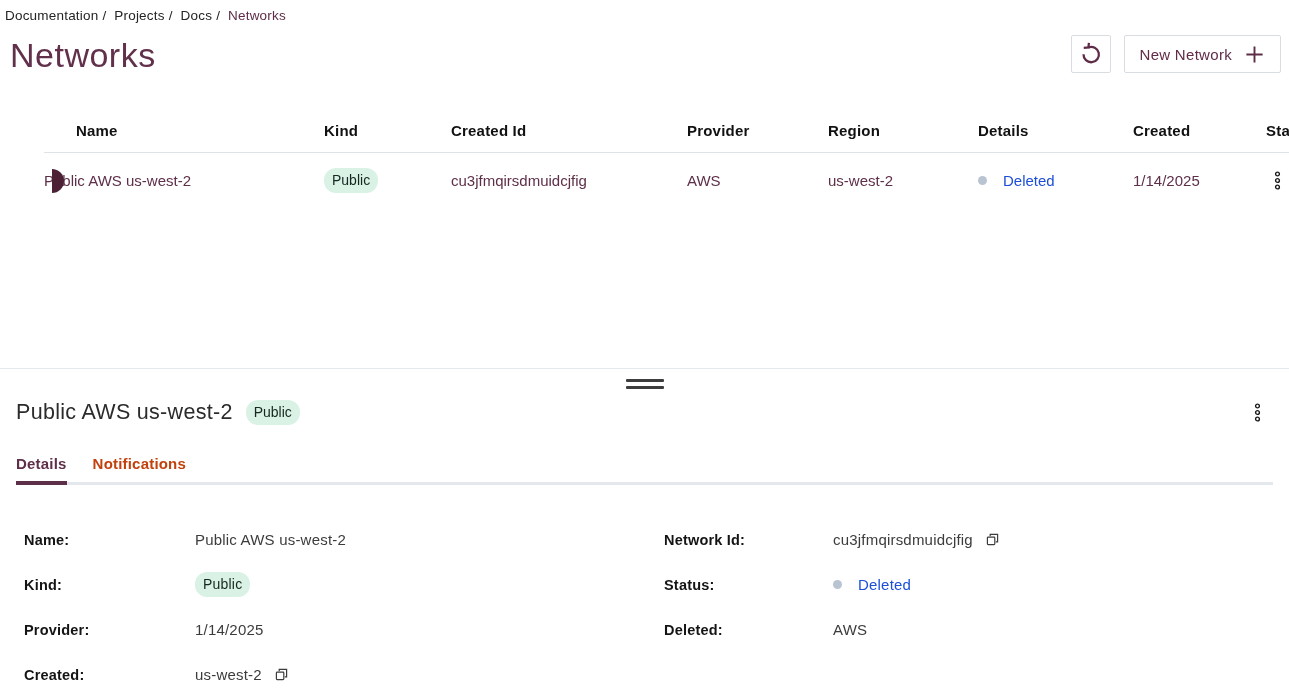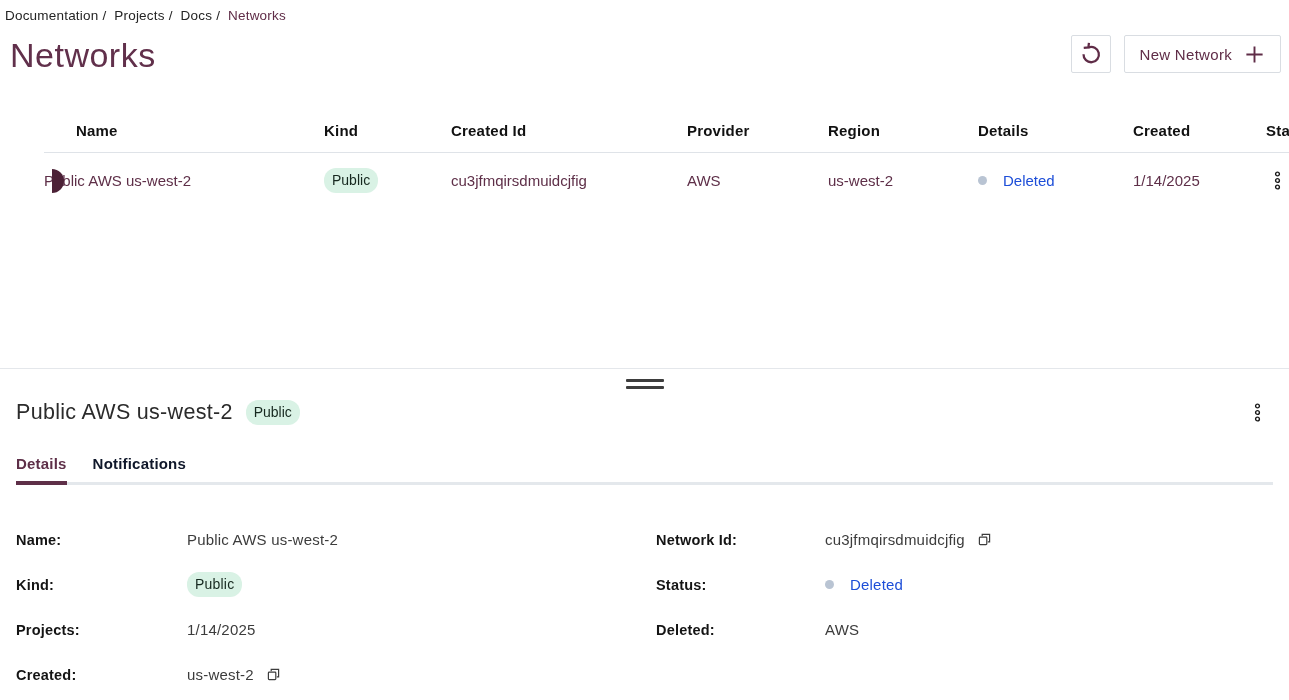--- a/index.html
+++ b/index.html
@@ -49,24 +49,24 @@
   .drag-handle { width:38px; margin:10px auto 0; cursor:row-resize; }
   .drag-handle div { height:3px; background:#3d3d3d; border-radius:1px; }
   .drag-handle div + div { margin-top:4px; }
   .drawer-title-row { display:flex; align-items:center; gap:13px; padding:0 22px 0 16px; margin-top:6px; height:34px; }
   .drawer-title { font-size:21.5px; font-weight:400; color:#2b2b2b; letter-spacing:.3px; }
   .drawer-title-row .kebab-btn { margin-left:auto; }
 
   .tabs { display:flex; gap:26px; padding:0 16px; margin-top:26px; position:relative; }
   .tabs-line { position:absolute; left:16px; right:16px; bottom:0; height:3px; background:#e4e8ec; }
   .tab { font-size:15px; font-weight:700; padding-bottom:13px; cursor:pointer;
-    position:relative; z-index:1; color:#0f172a; letter-spacing:.2px; }
+    position:relative; z-index:1; color:#c2410c; letter-spacing:.2px; }
   .tab.active { color:#5e2f48; box-shadow:inset 0 -4px 0 #5e2f48; }
 
-  .details { display:flex; padding:32px 16px 0; }
+  .details { display:flex; padding:32px 24px 0; }
   .d-col-left { flex:0 0 640px; }
   .d-col-right { flex:1; }
   .d-row { display:flex; align-items:center; height:45px; }
   .d-label { width:171px; flex:0 0 171px; font-weight:700; font-size:14.5px; color:#141414; letter-spacing:.2px; }
   .d-col-right .d-label { width:169px; flex:0 0 169px; }
   .d-value { font-size:15px; color:#3c3c3c; letter-spacing:.2px; display:flex; align-items:center; gap:11px; }
   .copy-btn { background:none; border:none; cursor:pointer; display:flex; padding:2px; }
 
   svg { display:block; }
 </style>
@@ -176,21 +176,21 @@
         <span class="d-label">Name:</span>
         <span class="d-value">Public AWS us-west-2</span>
       </div>
       <div class="d-row">
         <span class="d-label">Kind:</span>
         <span class="d-value">
             <span class="badge">Public</span>
           </span>
       </div>
       <div class="d-row">
-        <span class="d-label">Projects:</span>
+        <span class="d-label">Provider:</span>
         <span class="d-value">1/14/2025</span>
       </div>
       <div class="d-row">
         <span class="d-label">Created:</span>
         <span class="d-value">
           <span>us-west-2</span>
           <button class="copy-btn">
             <span>
               <svg width="13" height="13" viewBox="0 0 13 13" fill="none" stroke="#3c3c3c" stroke-width="1.2">
                 <path d="M4.2 3.2 V1.4 H11.6 V8.8 H9.8"></path>

